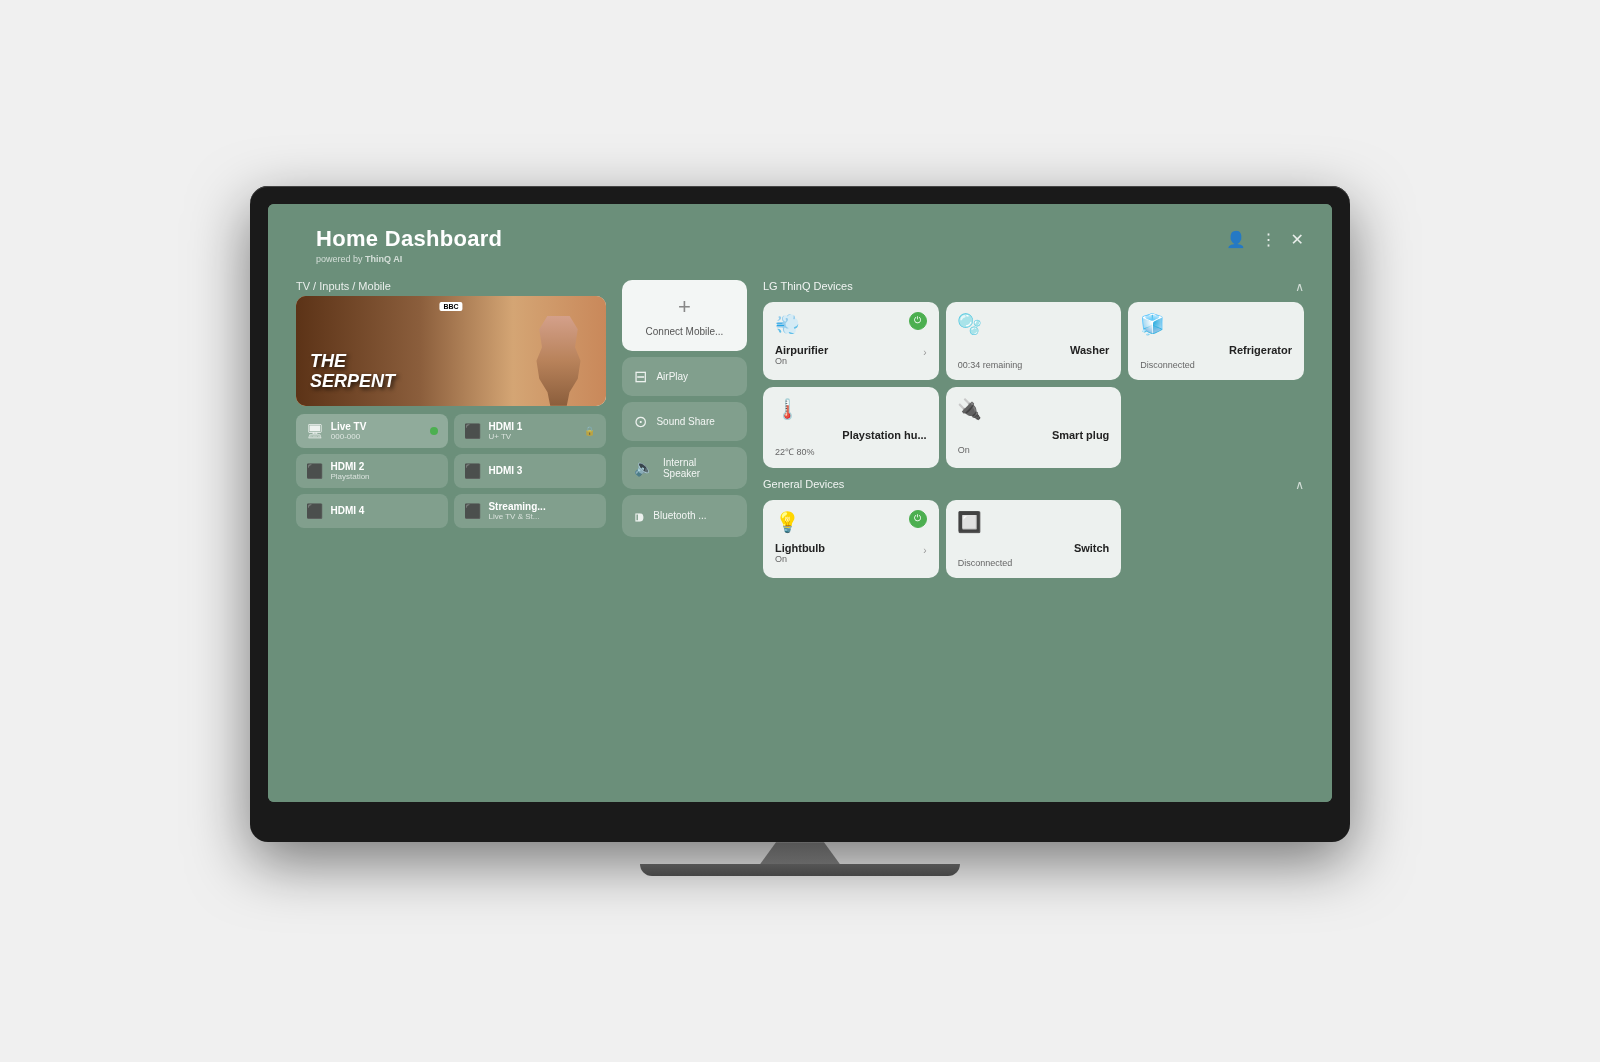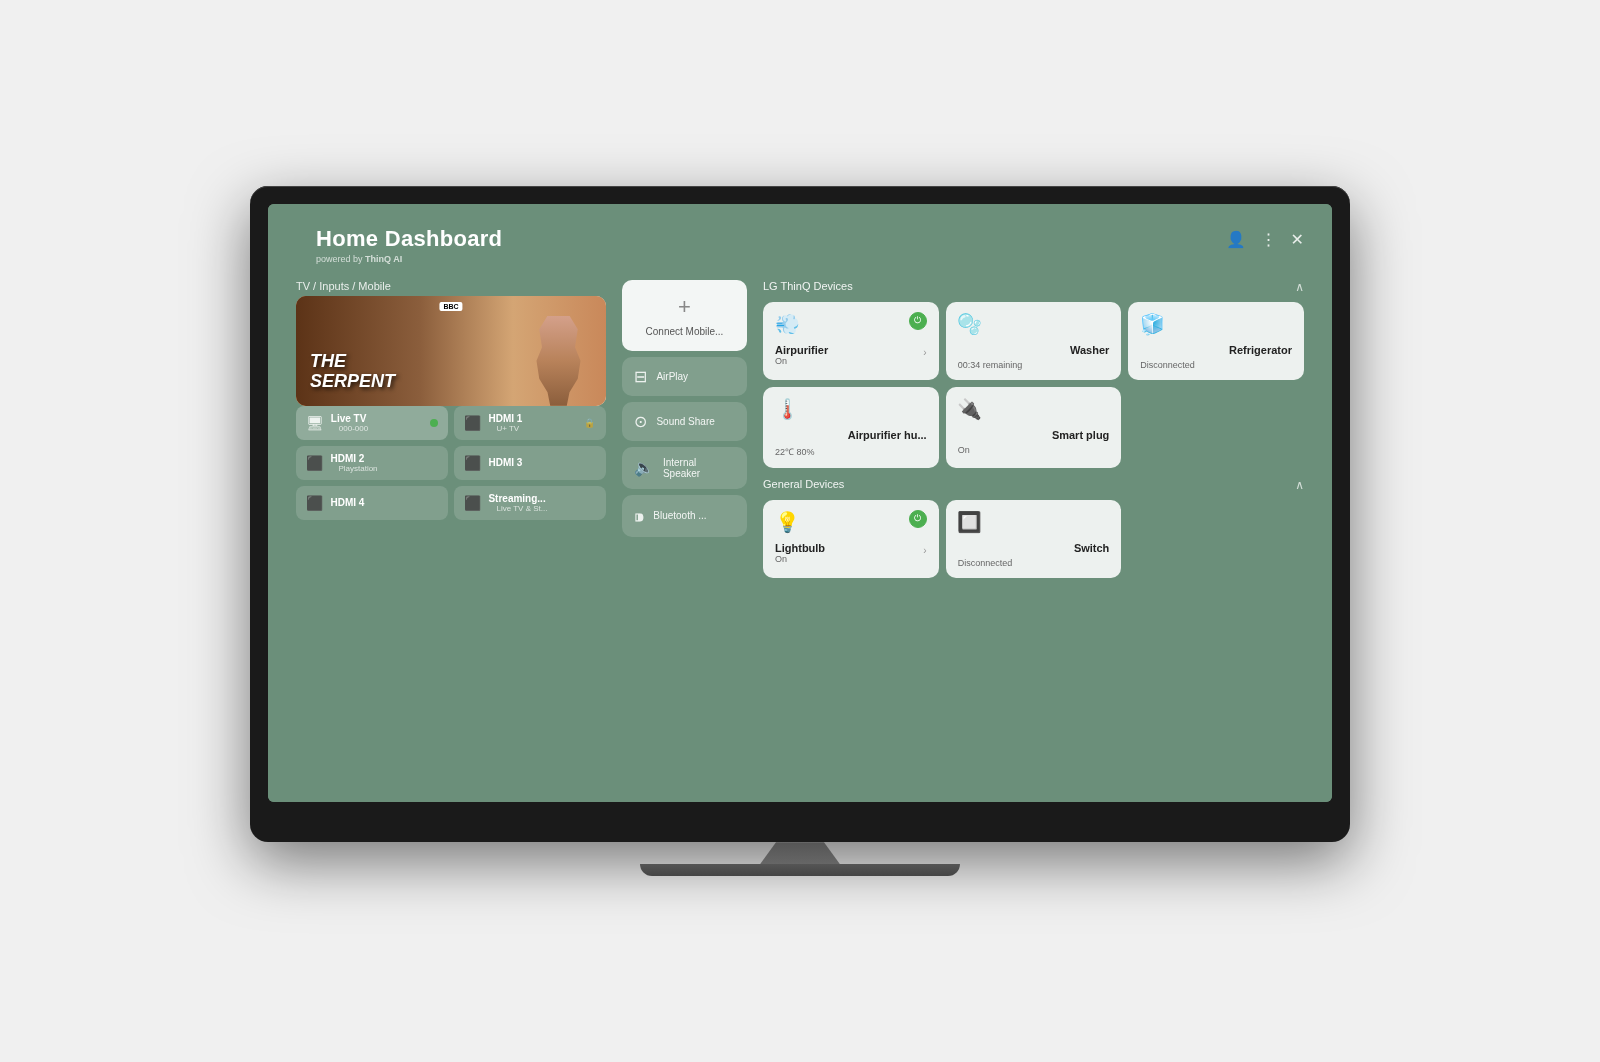--- a/index.html
+++ b/index.html
@@ -99,21 +99,21 @@
       font-size: 11px;
       color: rgba(255,255,255,0.85);
       margin-bottom: 4px;
       font-weight: 400;
     }
 
     .tv-preview-card {
       background: rgba(255,255,255,0.92);
       border-radius: 10px;
       overflow: hidden;
-      margin-bottom: 0;
+      margin-bottom: 8px;
     }
 
     .tv-thumbnail {
       width: 100%;
       height: 110px;
       background: linear-gradient(135deg, #8B4513 0%, #D2691E 30%, #c4956a 60%, #e8c9a0 100%);
       position: relative;
       display: flex;
       align-items: center;
       justify-content: center;
@@ -215,21 +215,20 @@
 
     .input-text {}
     .input-name {
       font-size: 10px;
       font-weight: 600;
       color: #fff;
     }
     .input-sub {
       font-size: 8px;
       color: rgba(255,255,255,0.7);
-      margin-left: 8px;
     }
 
     .active-dot {
       width: 8px;
       height: 8px;
       background: #4caf50;
       border-radius: 50%;
       margin-left: auto;
     }
 
@@ -575,21 +574,21 @@
                     <div class="device-name">Refrigerator</div>
                     <div class="device-status">Disconnected</div>
                   </div>
                 </div>
 
                 <div class="device-card">
                   <div class="device-card-inner">
                     <div class="device-top">
                       <span class="device-icon-wrap">🌡️</span>
                     </div>
-                    <div class="device-name">Airpurifier hu...</div>
+                    <div class="device-name">Playstation hu...</div>
                     <div class="device-status">22℃ 80%</div>
                   </div>
                 </div>
 
                 <div class="device-card">
                   <div class="device-card-inner">
                     <div class="device-top">
                       <span class="device-icon-wrap">🔌</span>
                     </div>
                     <div class="device-name">Smart plug</div>

